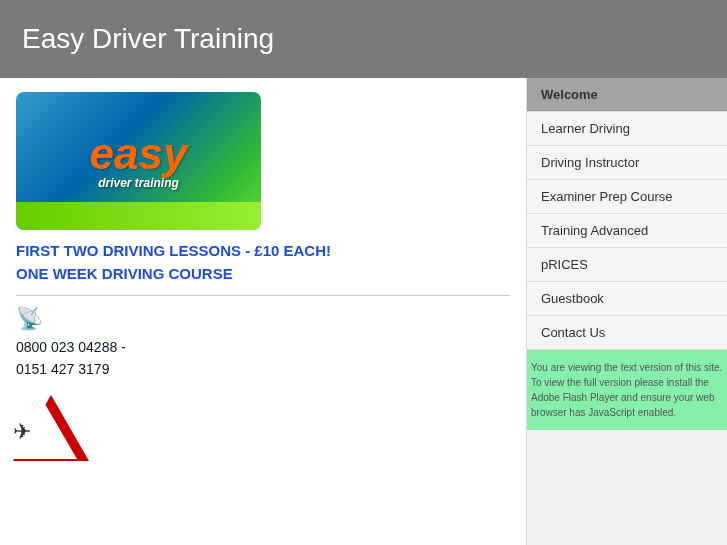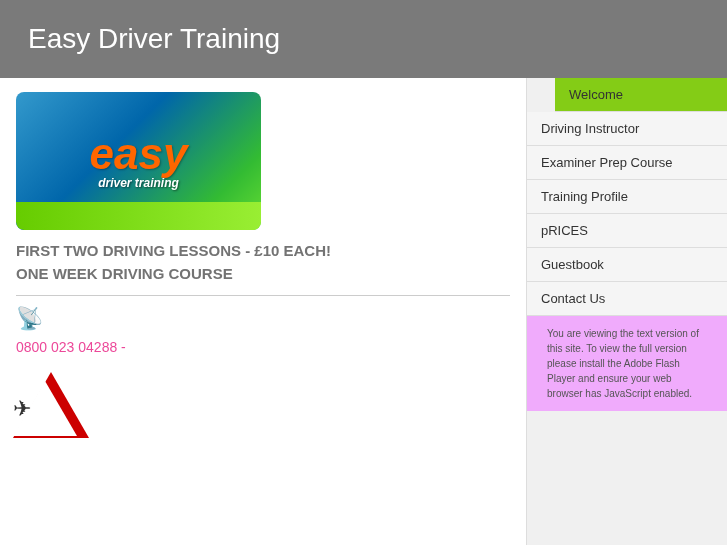--- a/index.html
+++ b/index.html
@@ -7,21 +7,21 @@
       font-family: Arial, sans-serif;
       background: #e8e8e8;
       width: 727px;
       min-height: 545px;
       font-size: 13px;
     }
 
     
     #header {
       background: #7a7a7a;
-      padding: 18px 28px;
+      padding: 18px 22px;
       min-height: 78px;
       display: flex;
       align-items: center;
     }
     #header h1 {
       color: #ffffff;
       font-size: 28px;
       font-weight: normal;
     }
 
@@ -85,40 +85,40 @@
       font-weight: bold;
       text-decoration: none;
       letter-spacing: 0.5px;
       display: block;
       margin-bottom: 6px;
     }
 
     #promo-text {
       font-size: 15px;
       font-weight: bold;
-      color: #737373;
+      color: #1d4ed8;
       line-height: 1.5;
       margin-bottom: 10px;
     }
 
     #divider {
       border: none;
       border-top: 1px solid #cccccc;
       margin: 10px 0;
     }
 
     #rss-icon {
       color: #ff6600;
       font-size: 22px;
       display: block;
       margin-bottom: 4px;
     }
 
     #phone-text {
-      color: #ec4899;
+      color: #0f172a;
       font-size: 14px;
       line-height: 1.6;
       margin-bottom: 14px;
     }
 
     
     #warning-sign {
       width: 70px;
       height: 62px;
       position: relative;
@@ -169,36 +169,35 @@
       padding: 9px 14px;
       font-size: 13px;
       color: #333;
       text-decoration: none;
       border-bottom: 1px solid #ddd;
       background: #f5f5f5;
       cursor: pointer;
       transition: background 0.1s;
     }
     .nav-item.active {
-      background: #84cc16;
-      font-weight: normal;
-      margin-left: 28px;
+      background: #a3a3a3;
+      font-weight: bold;
     }
     .nav-item.bold-caps {
       font-weight: bold;
       font-size: 12px;
       letter-spacing: 0.3px;
     }
 
     #sidebar-note {
-      padding: 10px 20px;
+      padding: 10px 4px;
       font-size: 10px;
       color: #555;
       line-height: 1.5;
-      background: #f0abfc;
+      background: #86efac;
     }
   </style>
 </head>
 <body>
 
 <div id="header">
   <h1>Easy Driver Training</h1>
 </div>
 
 <div id="content-wrapper">
@@ -216,37 +215,39 @@
       <div>FIRST TWO DRIVING LESSONS - £10 EACH!</div>
       <div>ONE WEEK DRIVING COURSE</div>
     </div>
 
     <hr id="divider">
 
     <span id="rss-icon">📡</span>
 
     <div id="phone-text">
       <div>0800 023 04288 -</div>
+      <div>0151 427 3179</div>
     </div>
 
     <div id="warning-sign">
       <div class="triangle-outer"></div>
       <div class="triangle-inner"></div>
       <span class="plane-icon">✈</span>
     </div>
 
   </div>
 
   <div id="sidebar">
 
     <div id="nav-items">
         <a class="nav-item active" href="#">Welcome</a>
+        <a class="nav-item" href="#">Learner Driving</a>
         <a class="nav-item" href="#">Driving Instructor</a>
         <a class="nav-item" href="#">Examiner Prep Course</a>
-        <a class="nav-item" href="#">Training Profile</a>
+        <a class="nav-item" href="#">Training Advanced</a>
         <a class="nav-item" href="#">pRICES</a>
         <a class="nav-item" href="#">Guestbook</a>
         <a class="nav-item" href="#">Contact Us</a>
       </div>
 
     <div id="sidebar-note">You are viewing the text version of this site. To view the full version please install the Adobe Flash Player and ensure your web browser has JavaScript enabled.</div>
   </div>
 
 </div>
 

